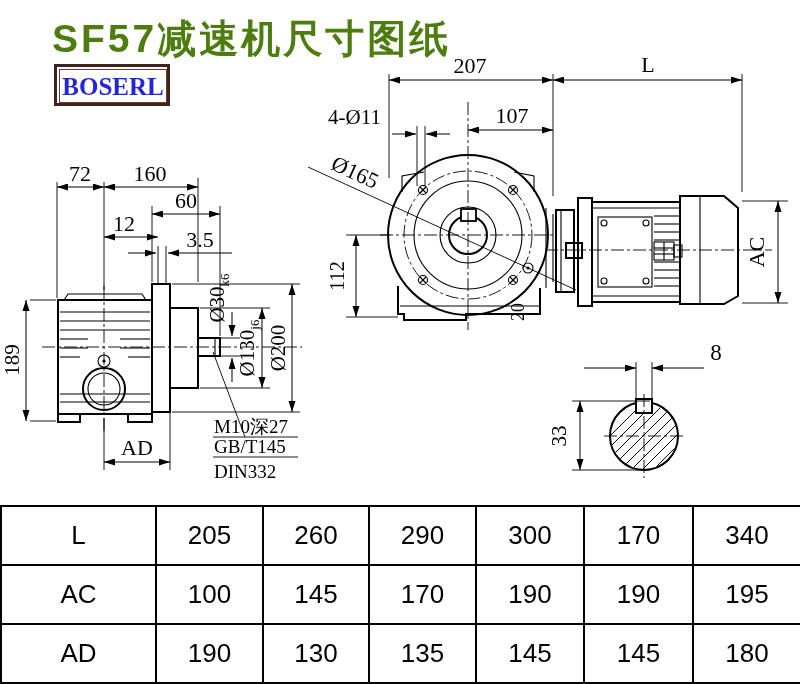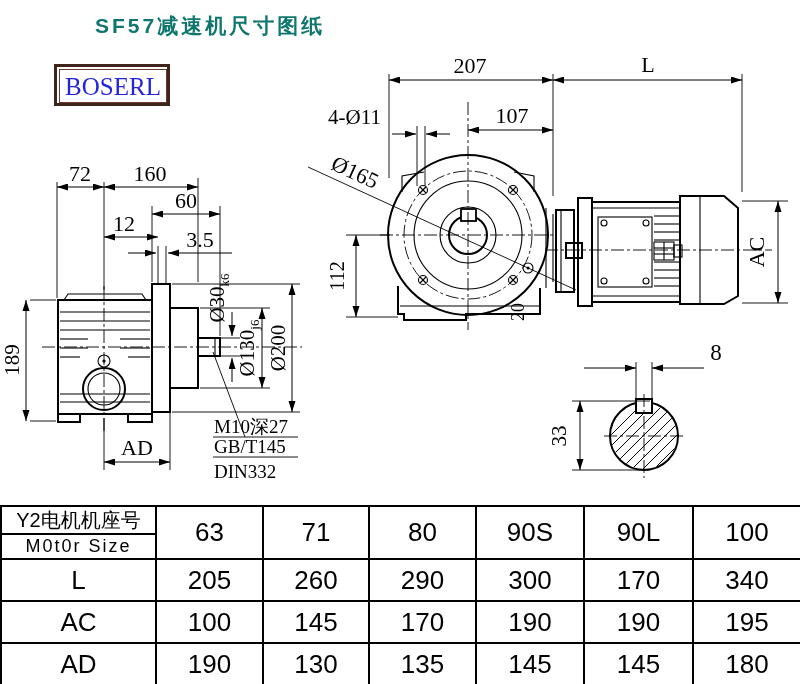--- a/index.html
+++ b/index.html
@@ -1,24 +1,24 @@
 <!DOCTYPE html>
 <html><head>
 <meta charset="utf-8">
 <style>
   html,body{margin:0;padding:0;}
   body{width:800px;height:684px;position:relative;background:#fff;overflow:hidden;
        font-family:"Liberation Sans",sans-serif;}
-  .page-title{position:absolute;left:52px;top:12px;font-size:21px;font-weight:bold;
-       color:#0f766e;letter-spacing:3px;font-family:"Liberation Sans",sans-serif;white-space:nowrap;margin-left:43px;}
+  .page-title{position:absolute;left:52px;top:12px;font-size:39px;font-weight:bold;
+       color:#4d7c0f;letter-spacing:3px;font-family:"Liberation Sans",sans-serif;white-space:nowrap;}
   .logo-box{position:absolute;left:54px;top:64px;width:106px;height:32px;
        border:3px solid #3f241c;padding:2px;}
   .logo-inner{width:100%;height:100%;border:1px solid #6b3a2c;display:flex;
        align-items:center;justify-content:center;}
-  .logo-text{font-family:"Liberation Serif",serif;font-weight:normal;font-size:25px;
+  .logo-text{font-family:"Liberation Serif",serif;font-weight:bold;font-size:25px;
        color:#2424d8;line-height:1;}
   .drawing-svg{position:absolute;left:0;top:0;width:800px;height:505px;}
 
   
   .spec-table{position:absolute;left:0;top:505px;width:800px;height:179px;
        border-collapse:collapse;table-layout:fixed;}
   .spec-table td{border:2px solid #000;text-align:center;vertical-align:middle;
        font-size:26px;color:#000;padding:0;}
   .hdr-cell{padding:0;}
   .hdr-cn{font-size:20px;line-height:26px;border-bottom:2px solid #000;white-space:nowrap;}
@@ -272,32 +272,20 @@
   <colgroup>
     <col style="width:155px">
       <col style="width:107px">
       <col style="width:106px">
     <col style="width:107px">
       <col style="width:108px">
       <col style="width:109px">
       <col style="width:108px">
   </colgroup>
   <tbody>
-      <tr style="height:53px">
-    <td class="hdr-cell">
-      <div class="hdr-cn">Y2电机机座号</div>
-      <div class="hdr-en">M0t0r Size</div>
-    </td>
-    <td>63</td>
-    <td>71</td>
-    <td>80</td>
-    <td>90S</td>
-    <td>90L</td>
-    <td>100</td>
-  </tr>
   <tr style="height:42px">
     <td>L</td>
     <td>205</td>
     <td>260</td>
     <td>290</td>
     <td>300</td>
     <td>170</td>
     <td>340</td>
   </tr>
   <tr style="height:42px">

